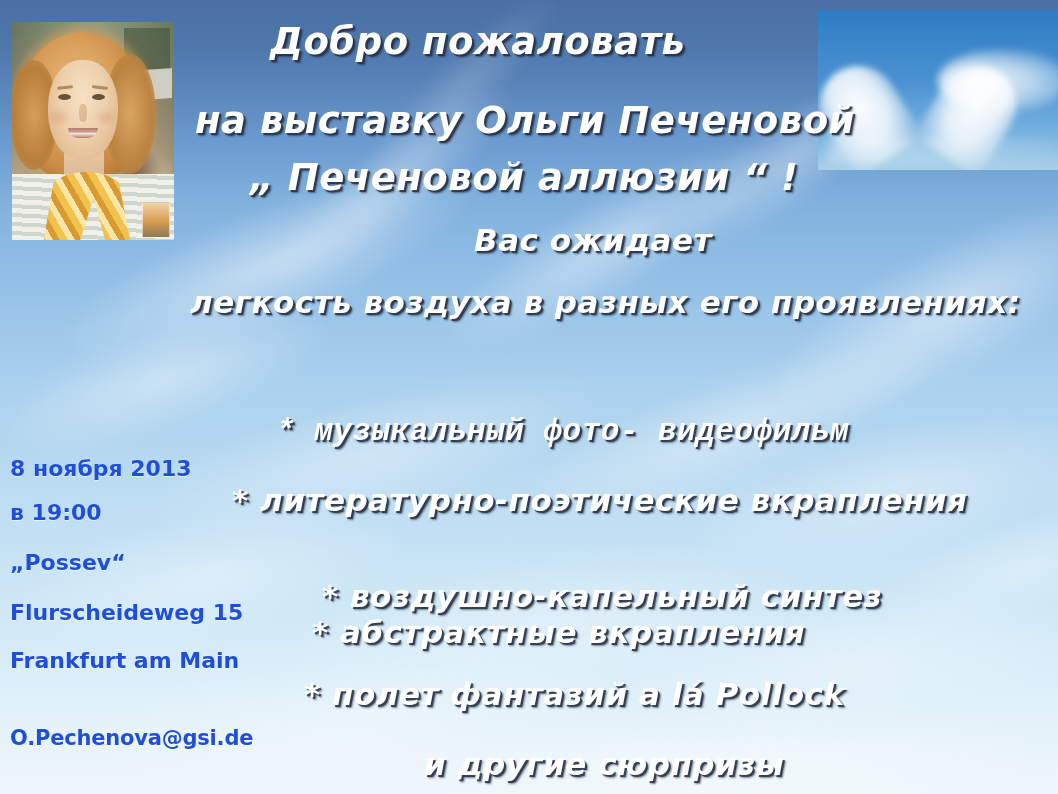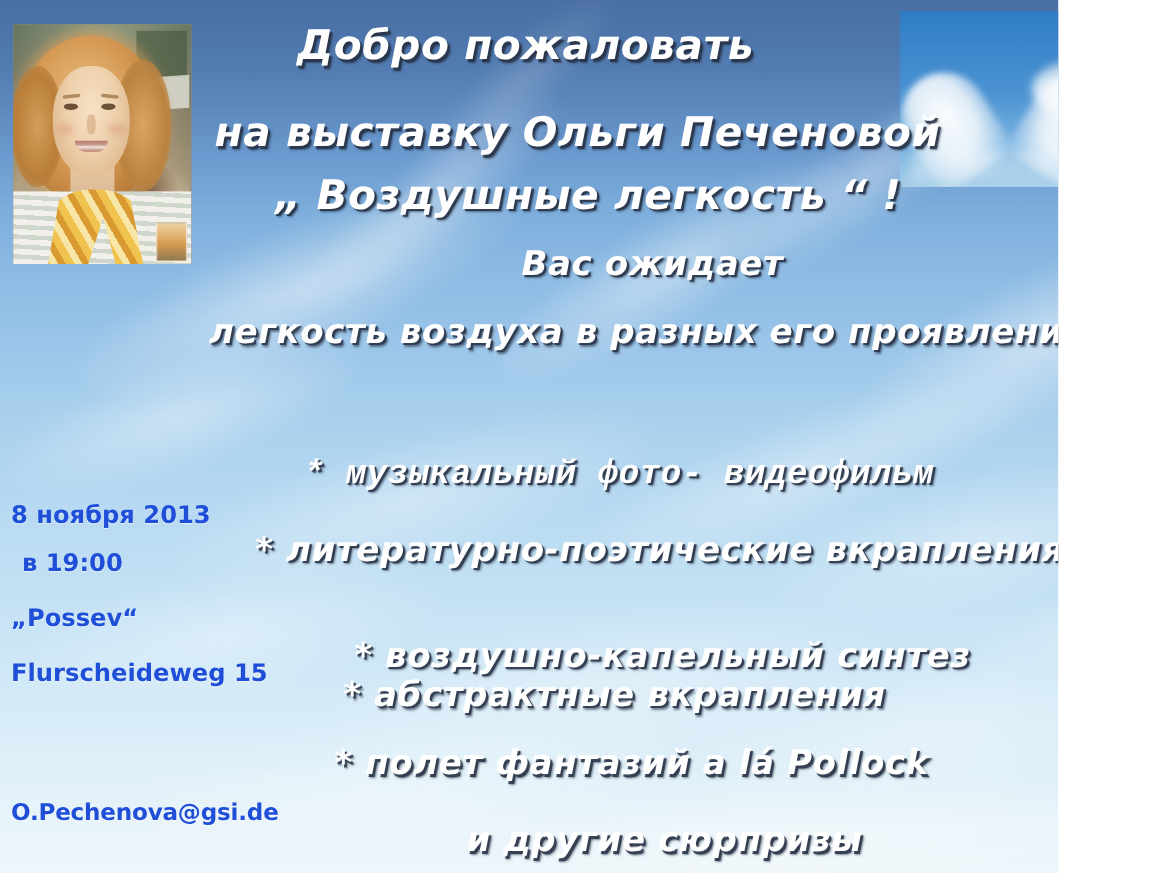--- a/index.html
+++ b/index.html
@@ -3,21 +3,21 @@
 <meta charset="utf-8">
 <title>Exhibition Poster</title>
 <style>
   html, body {
     margin: 0;
     padding: 0;
     background: #ffffff;
   }
   #poster {
     position: relative;
-    width: 962px;
+    width: 1058px;
     height: 794px;
     overflow: hidden;
     font-family: "DejaVu Sans", sans-serif;
     background: linear-gradient(to bottom,
         #4a6fa5 0%,
         #4f78ad 6%,
         #5c88bd 12%,
         #6b9bd0 18%,
         #7fb0dd 25%,
         #8dbbe4 32%,
@@ -252,21 +252,21 @@
     position: absolute;
     left: 10px;
     color: #1f4fd8;
     font-family: "DejaVu Sans", sans-serif;
     font-weight: 700;
     font-size: 22px;
     white-space: nowrap;
     text-shadow: 0 1px 1px rgba(255,255,255,.6);
   }
   .i-date   { top: 456px; }
-  .i-time   { top: 500px; margin-left: 10px; }
+  .i-time   { top: 500px; }
   .i-venue  { top: 550px; }
   .i-street { top: 600px; }
   .i-city   { top: 648px; }
   .i-email  { top: 726px; font-size: 21px; letter-spacing:-.2px; }
 </style>
 </head>
 <body>
 
 <div id="poster">
 
@@ -312,31 +312,32 @@
   </div>
 
   <div class="photo-cloud">
     <div class="cloud-tail"></div>
     <div class="heart-cloud"></div>
     <div class="cloud-wisp-low"></div>
   </div>
 
   <div class="script hl l-welcome">Добро пожаловать</div>
   <div class="script hl l-exhib">на выставку Ольги Печеновой</div>
-  <div class="script hl l-title">„ Воздушные легкость “ !</div>
+  <div class="script hl l-title">„ Печеновой аллюзии “ !</div>
 
   <div class="script bd l-awaits">Вас ожидает</div>
   <div class="script bd l-lightness">легкость воздуха в разных его проявлениях:</div>
 
   <div class="script bd l-item2">* музыкальный фото- видеофильм</div>
   <div class="script bd l-item3">* литературно-поэтические вкрапления</div>
   <div class="script bd l-item4">* воздушно-капельный синтез</div>
   <div class="script bd l-item5">* абстрактные вкрапления</div>
   <div class="script bd l-item6">* полет фантазий a lá Pollock</div>
   <div class="script bd l-item7">и другие сюрпризы</div>
 
   <div class="info i-date">8 ноября 2013</div>
   <div class="info i-time">в 19:00</div>
   <div class="info i-venue">„Possev“</div>
   <div class="info i-street">Flurscheideweg 15</div>
+  <div class="info i-city">Frankfurt am Main</div>
   <div class="info i-email">O.Pechenova@gsi.de</div>
 
 </div>
 
 </body></html>

